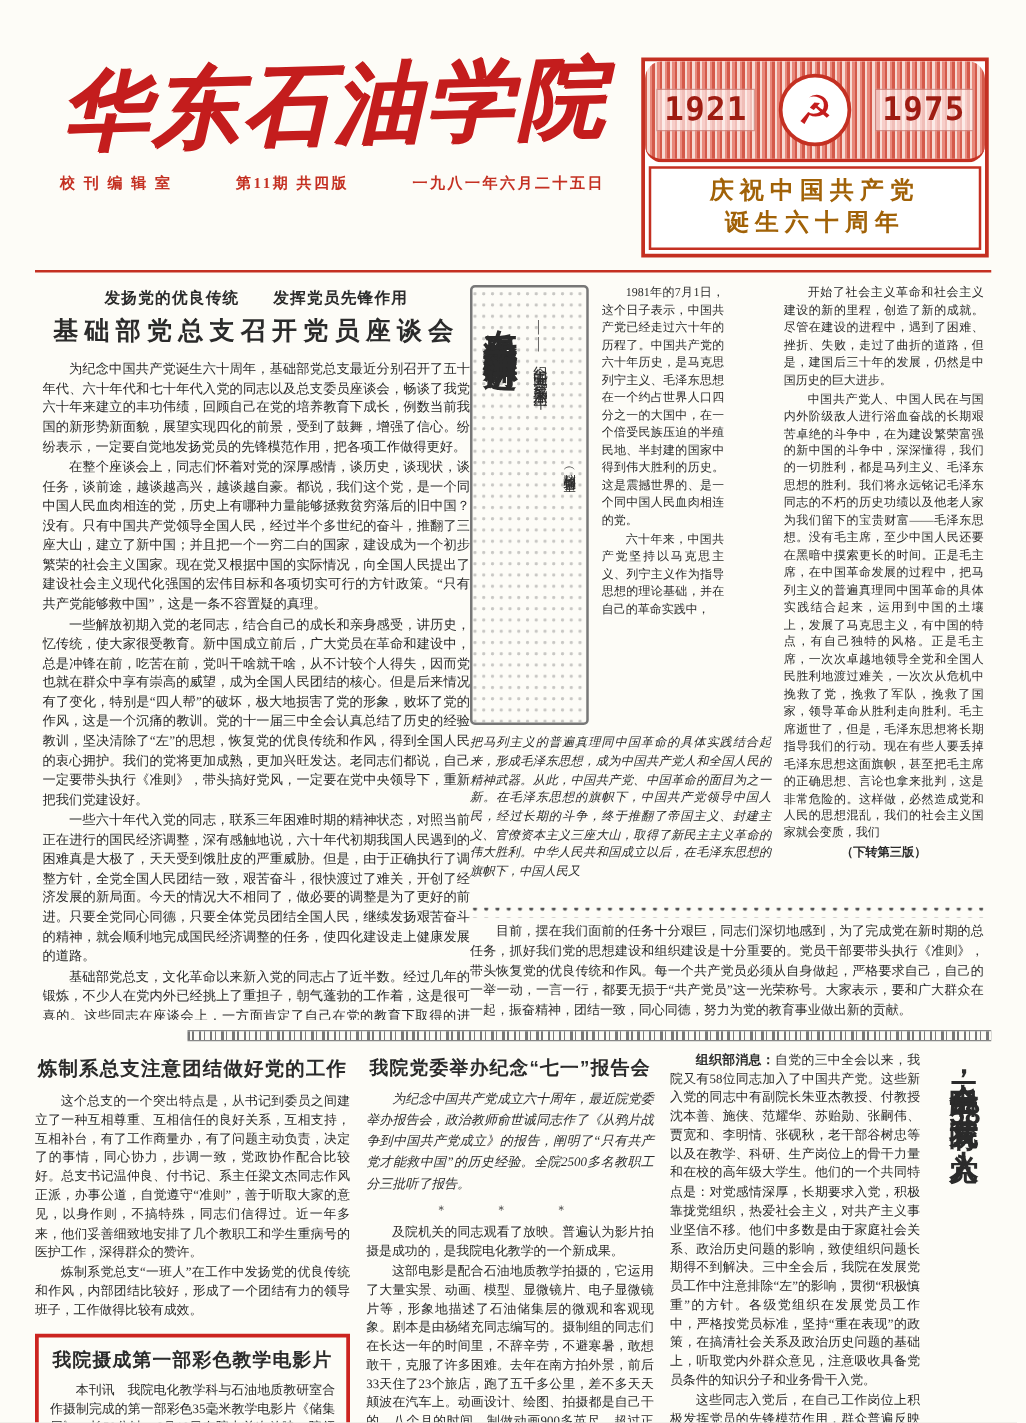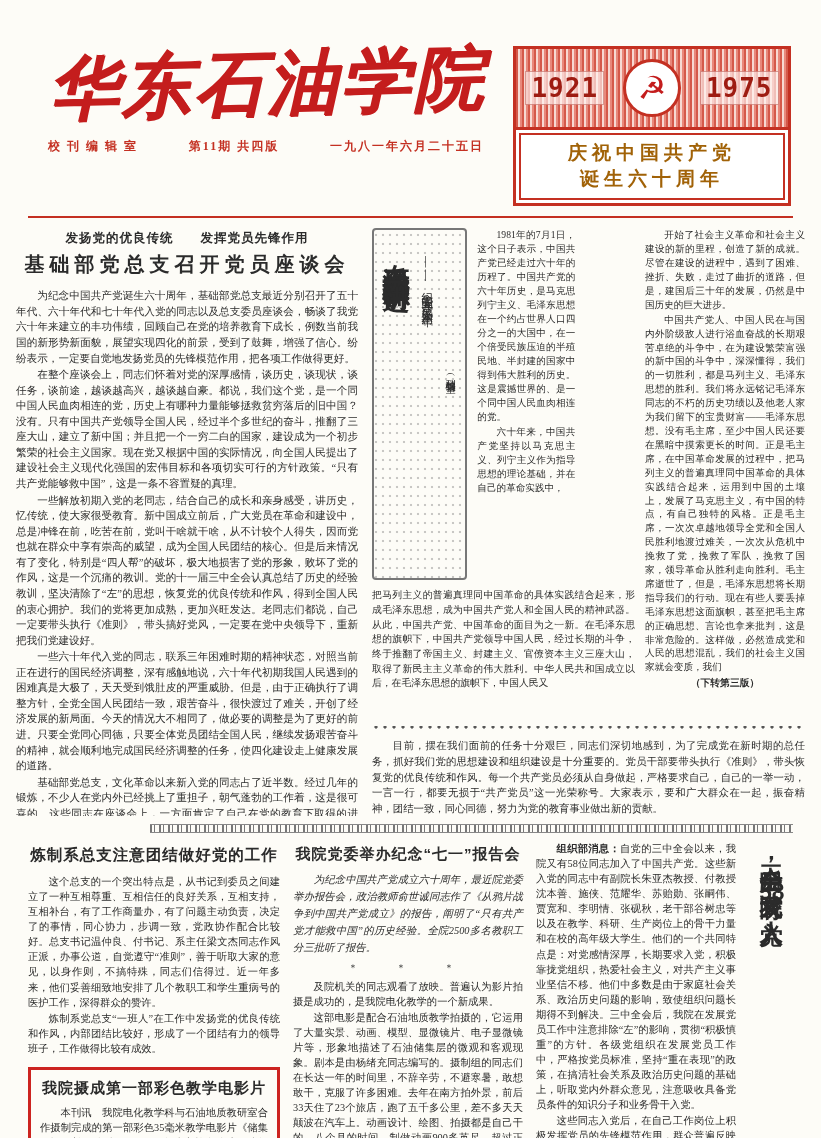--- a/index.html
+++ b/index.html
@@ -21,57 +21,58 @@
   .mast-info{display:flex;justify-content:space-between;color:#c43022;
     font-size:12px;font-weight:bold;margin-top:18px;padding-right:4px;}
   .mast-info span{letter-spacing:2px;}
   
   .emblem{width:278px;border:3px solid #c43022;box-sizing:border-box;
     background:#fff;box-shadow:0 0 0 1px #fff inset;}
   .emblem-top{
     height:78px;display:flex;align-items:center;justify-content:space-around;
     background:repeating-linear-gradient(90deg,#d4594a 0 2px,#f7d9d2 2px 4px,#e8887b 4px 6px);
     border-bottom:3px solid #c43022;
+    border-radius:14px;
   }
   .emblem-year{font-family:"DejaVu Sans Mono",monospace;font-weight:bold;
     font-size:26px;color:#9e1c12;background:rgba(255,245,242,.65);
     padding:1px 5px;letter-spacing:1px;border:1px solid rgba(158,28,18,.4);}
   .emblem-circle{width:52px;height:52px;border-radius:50%;background:#fff;
     border:3px solid #c43022;display:flex;align-items:center;justify-content:center;}
   .emblem-circle span{color:#c41d1d;font-size:32px;line-height:1;}
   .emblem-banner{padding:5px 4px 7px;text-align:center;border:2px solid #c43022;
     margin:3px;background:#fff;}
   .emblem-banner div{color:#a16207;font-weight:bold;font-size:19px;
     letter-spacing:5px;font-family:"Liberation Sans",sans-serif;line-height:1.35;}
   .red-rule{height:2px;background:#c43022;margin:10px 28px 10px 28px;}
   
   p{margin:0;text-indent:2em;text-align:justify;}
   .sans{font-family:"Liberation Sans","DejaVu Sans",sans-serif;}
   
-  .main-top{display:grid;grid-template-columns:342px 1fr;gap:14px;
-    margin:0 16px;height:588px;overflow:hidden;}
+  .main-top{display:grid;grid-template-columns:342px 1fr;
+    margin:0 34px;height:588px;overflow:hidden;}
   .kicker{text-align:center;font-weight:bold;font-size:12.5px;letter-spacing:1px;margin:2px 0 4px;}
   .h1{text-align:center;font-weight:bold;font-size:20px;letter-spacing:5px;margin:2px 0 10px;white-space:nowrap;}
   .art-body p{font-size:10.6px;line-height:1.47;margin-bottom:1px;}
   
   .right-area{display:flex;gap:10px;min-width:0;}
   .right-main{flex:1;min-width:0;display:flex;flex-direction:column;}
   .vhead-row{display:flex;gap:10px;}
   .vhead-box{border:2px solid #777;border-radius:4px;padding:12px 8px 10px;
     display:flex;justify-content:center;gap:9px;height:352px;box-sizing:border-box;
     position:relative;background:
       radial-gradient(circle at 2px 5px, rgba(100,100,100,.35) 1px, transparent 1.6px);
     background-size:7px 9px;background-color:#fdfcf7;background-blend-mode:normal;}
   .vhead-title{writing-mode:vertical-rl;font-weight:bold;font-size:27px;
     letter-spacing:2px;line-height:1.05;}
   .vhead-sub{writing-mode:vertical-rl;font-size:11.5px;padding-top:14px;letter-spacing:2px;}
   .vhead-byline{writing-mode:vertical-rl;font-size:10px;padding-top:128px;letter-spacing:1px;}
   .colA{width:98px;flex:none;font-size:9.6px;line-height:1.46;overflow:hidden;height:352px;}
   .colA p{margin-bottom:1px;}
-  .bridge{font-size:9.8px;line-height:1.5;margin-top:8px;text-indent:0;}
+  .bridge{font-size:9.8px;line-height:1.5;margin-top:8px;text-indent:0;font-style:italic;}
   .colB{width:160px;flex:none;font-size:9.6px;line-height:1.45;overflow:hidden;height:492px;}
   .colB p{margin-bottom:1px;}
   .continued{text-align:center;font-size:9.8px;font-weight:bold;margin-top:2px;text-indent:0;}
   .scallop-hr{height:8px;margin:6px 0 4px;
     background-image:radial-gradient(circle at 4px 1px,#555 1.3px,transparent 1.9px);
     background-size:9px 8px;background-repeat:repeat-x;}
   .closing p{font-size:10.4px;line-height:1.5;}
   
   .chain-divider{height:7px;margin:8px 28px 8px 150px;border-top:1px solid #888;border-bottom:1px solid #888;
     background:repeating-linear-gradient(90deg,#777 0 2px,transparent 2px 4px,#777 4px 5px,transparent 5px 9px);}

